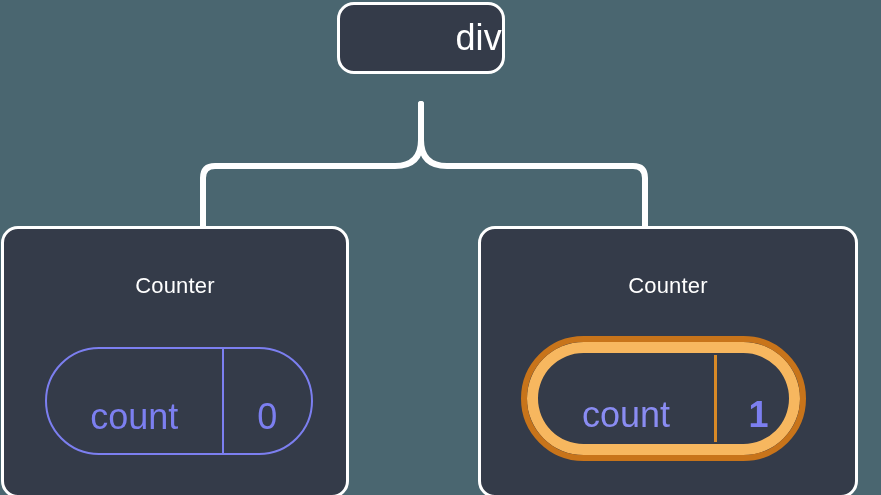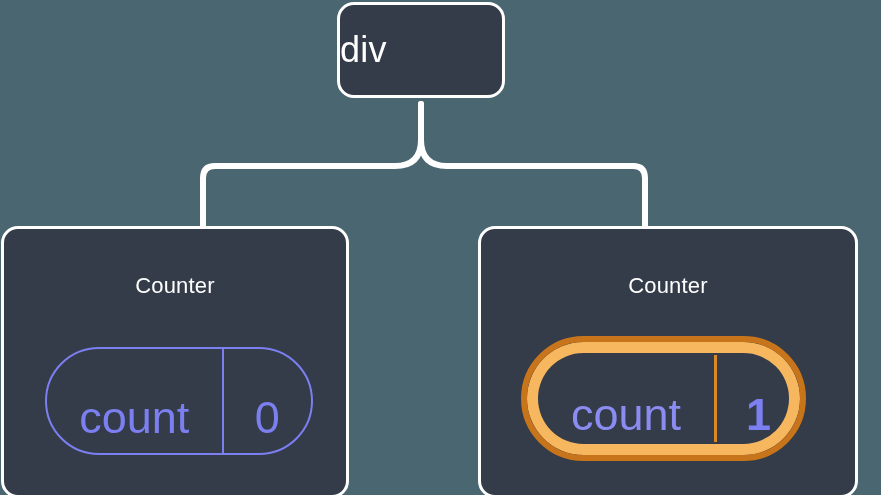--- a/index.html
+++ b/index.html
@@ -36,24 +36,24 @@
     box-sizing: border-box;
     background: #343b49;
     border: 3px solid #ffffff;
     border-radius: 17px;
   }
 
   #root-node {
     left: 337px;
     top: 2px;
     width: 168px;
-    height: 96px;
+    height: 72px;
     display: flex;
     align-items: center;
-    justify-content: flex-start;
+    justify-content: flex-end;
   }
   .root-label {
     color: #ffffff;
     font-size: 36px;
     line-height: 1;
     letter-spacing: 0.2px;
   }
 
   #child-node-left {
     left: 1px;
@@ -134,21 +134,21 @@
   .pill-highlight .pill-divider {
     background: #d98a27;
     width: 3px;
   }
 
   .pill-key,
   .pill-val {
     display: flex;
     align-items: center;
     justify-content: center;
-    font-size: 45px;
+    font-size: 36px;
     line-height: 1;
     white-space: nowrap;
     margin-top: 32px;
   }
   .pill-plain .pill-key { width: 176px; }
   .pill-plain .pill-val { width: 88px; }
   .pill-highlight .pill-key { width: 178px; margin-left: 11px; }
   .pill-highlight .pill-val { width: 84px; }
 
   .pill-divider {

